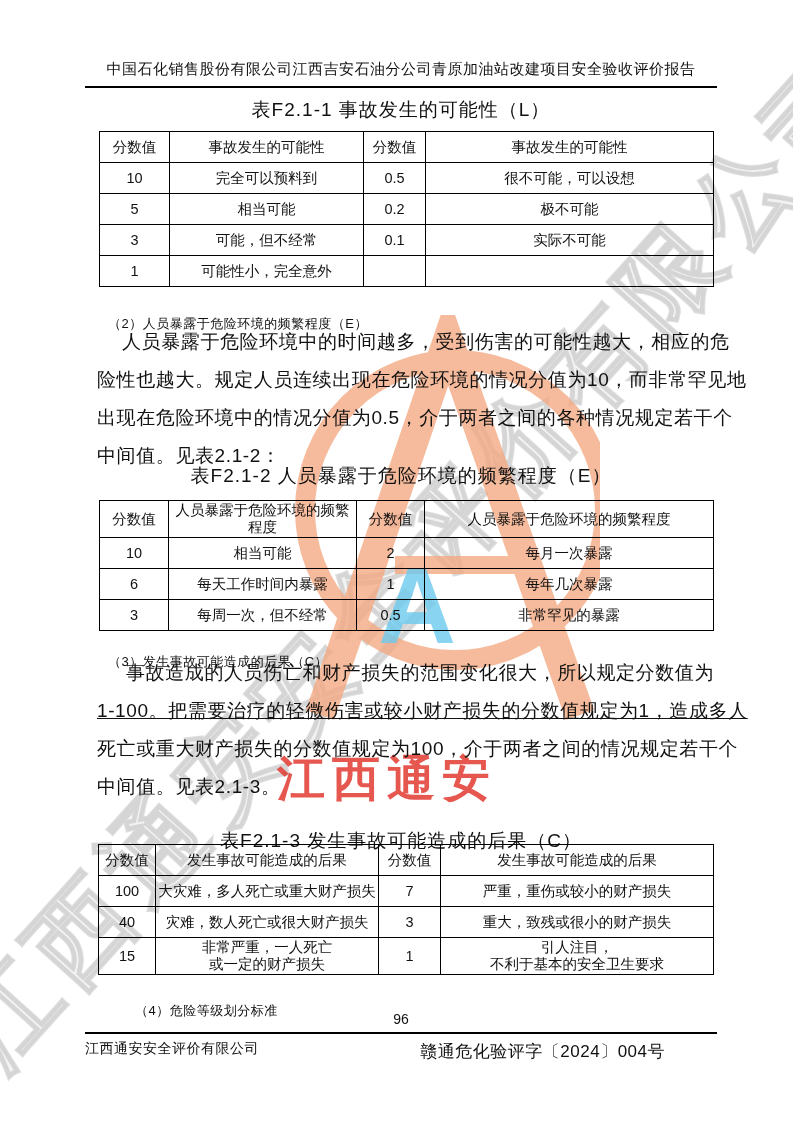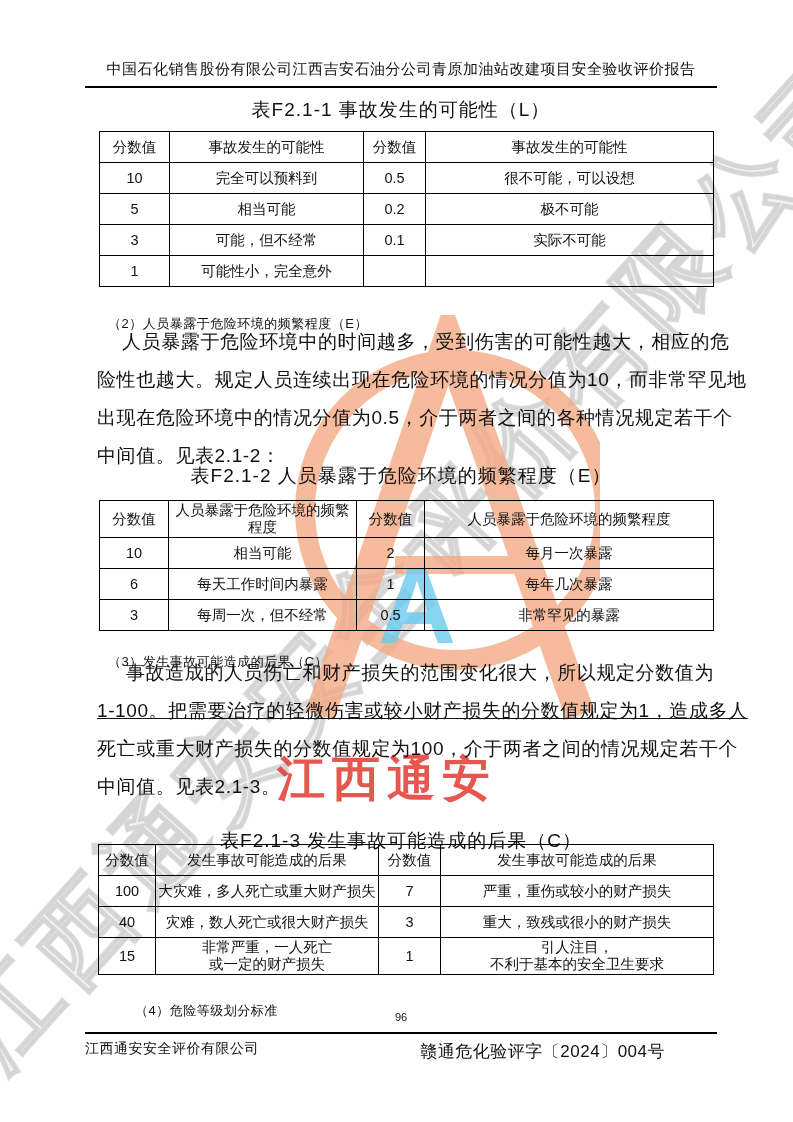--- a/index.html
+++ b/index.html
@@ -66,21 +66,21 @@
   .p1-l0{left:122px;top:329px;}
   .p1-l1{left:97px;top:367px;}
   .p1-l2{left:97px;top:405px;}
   .p1-l3{left:97px;top:443px;}
   .p2-l0{left:126px;top:660px;}
   .p2-l1{left:97px;top:698px;text-decoration:underline;}
   .p2-l2{left:97px;top:736px;}
   .p2-l3{left:97px;top:774px;}
   .page-num{
     position:absolute;left:85px;top:1011px;width:632px;
-    text-align:center;font-size:11px;
+    text-align:center;font-size:14px;
   }
   .footer-left{position:absolute;left:85px;top:1040px;font-size:14px;letter-spacing:0.5px;}
   .footer-right{position:absolute;right:91px;top:1040px;font-size:17px;letter-spacing:0.5px;}
 </style>
 </head>
 <body>
 
 <div class="page">
 
   <div class="wm-diagonal">江西通安安全评价有限公司</div>

